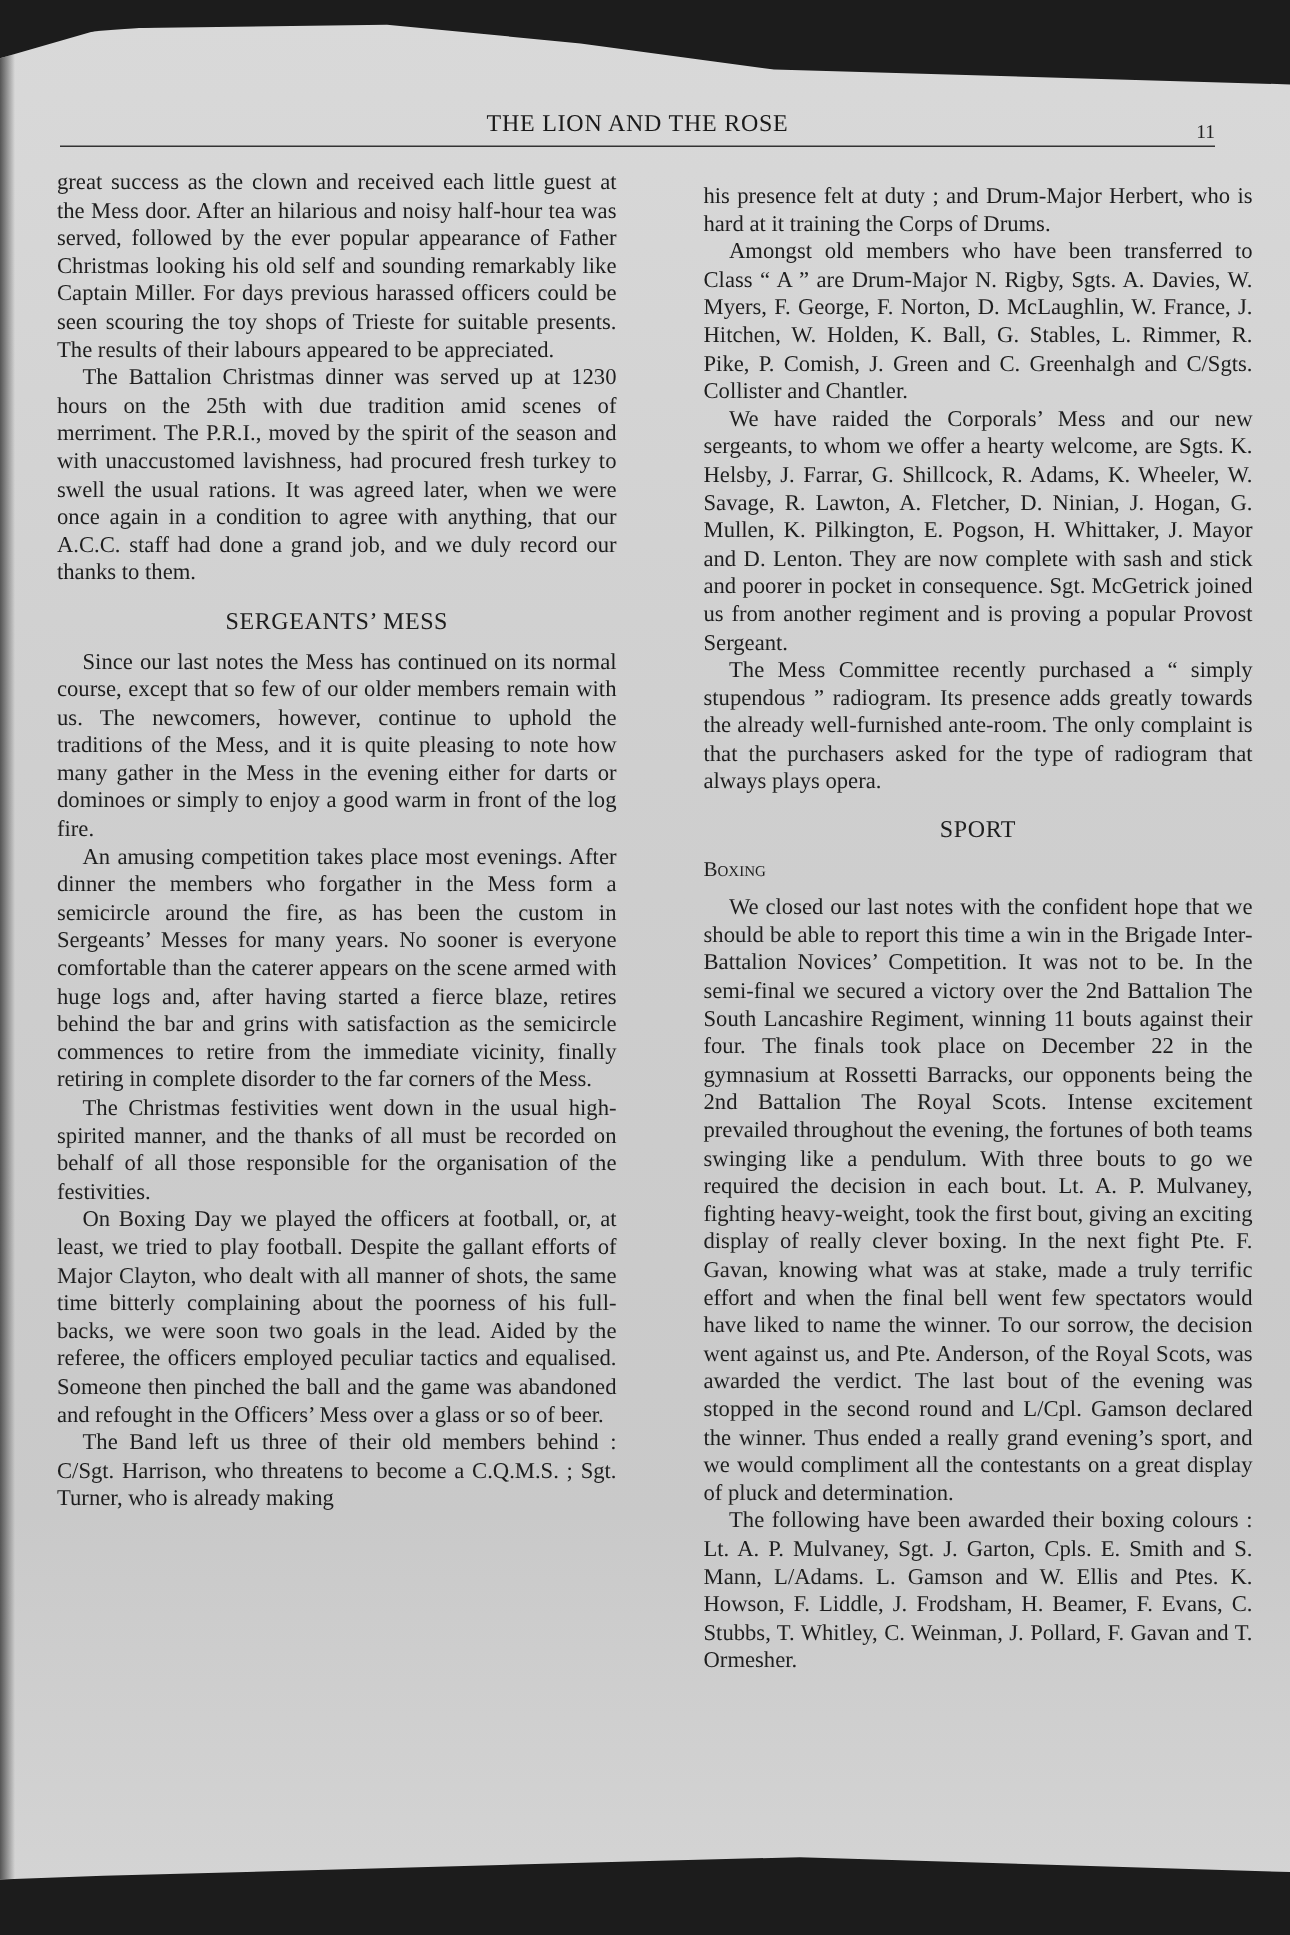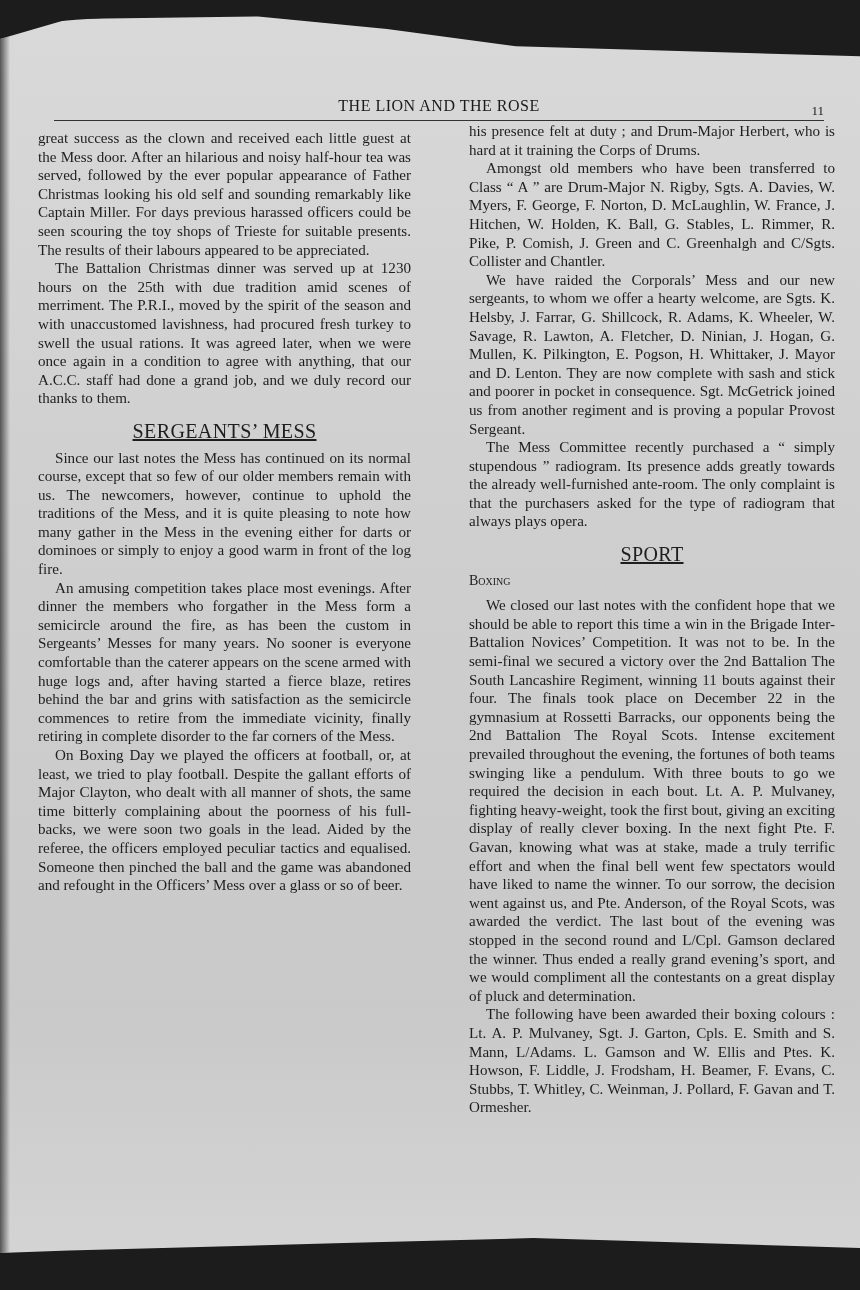--- a/index.html
+++ b/index.html
@@ -13,21 +13,21 @@
     position: absolute; left: 0; top: 14px; width: 860px; height: 1244px;
     background: linear-gradient(180deg, #d9d9d9 0%, #cfcfcf 40%, #c9c9c9 80%, #d4d4d4 100%);
     border-top-left-radius: 260px 20px;
     clip-path: polygon(0 2%, 8% 0.4%, 30% 0.2%, 45% 1.2%, 60% 2.6%, 100% 3.4%, 100% 99.2%, 62% 98.4%, 40% 98.8%, 8% 99.4%, 0 99.6%);
   }
   .left-shadow {
     position: absolute; left: 0; top: 0; width: 10px; height: 100%;
     background: linear-gradient(90deg, #555 0%, rgba(120,120,120,0) 100%);
   }
   .header {
-    position: absolute; left: 54px; top: 74px; width: 770px; height: 24px; margin-top: 23px;
+    position: absolute; left: 40px; top: 74px; width: 770px; height: 24px;
   }
   .header-rule {
     position: absolute; left: 0; right: 0; bottom: 0; height: 0;
     border-bottom: 1.5px solid #333;
   }
   .header-title {
     position: absolute; left: 0; right: 0; top: 0; text-align: center;
     font-size: 16px; letter-spacing: 0.5px; color: #1a1a1a;
     background: transparent;
   }
@@ -36,47 +36,48 @@
   }
   .col {
     position: absolute; top: 113px; font-size: 15.1px; line-height: 18.6px;
     text-align: justify; hyphens: manual;
   }
   .col-left { left: 38px; width: 373px; }
   .col-right { left: 432px; width: 366px; }
   .col p { margin: 0; text-indent: 17px; }
   .col p.cont { text-indent: 0; }
   .section-heading {
-    text-align: center; font-size: 20px; letter-spacing: 0.4px;
+    text-align: center; font-size: 16px; letter-spacing: 0.4px;
     margin: 14px 0 8px 0;
-    text-decoration: underline;
   }
   .subheading {
     font-variant: small-caps; font-size: 14px; margin: 0 0 6px 0;
   }
 </style>
 </head>
 <body>
 
 <div class="page">
   <div class="left-shadow"></div>
 
   <div class="header" style="top:60px;">
     <div class="header-rule"></div>
     <div class="header-title">THE LION AND THE ROSE</div>
     <div class="page-number">11</div>
   </div>
 
-  <div class="col col-left" style="top:115px;">
+  <div class="col col-left" style="top:99px;">
     <p class="cont">great success as the clown and received each little guest at the Mess door.  After an hilarious and noisy half-hour tea was served, followed by the ever popular appearance of Father Christmas looking his old self and sounding remarkably like Captain Miller.  For days previous harassed officers could be seen scouring the toy shops of Trieste for suitable presents.  The results of their labours appeared to be appreciated.</p>
     <p>The Battalion Christmas dinner was served up at 1230 hours on the 25th with due tradition amid scenes of merriment.  The P.R.I., moved by the spirit of the season and with unaccustomed lavish­ness, had procured fresh turkey to swell the usual rations.  It was agreed later, when we were once again in a condition to agree with anything, that our A.C.C. staff had done a grand job, and we duly record our thanks to them.</p>
     <div class="section-heading">SERGEANTS’ MESS</div>
     <p>Since our last notes the Mess has continued on its normal course, except that so few of our older members remain with us.  The newcomers, how­ever, continue to uphold the traditions of the Mess, and it is quite pleasing to note how many gather in the Mess in the evening either for darts or dominoes or simply to enjoy a good warm in front of the log fire.</p>
     <p>An amusing competition takes place most evenings.  After dinner the members who for­gather in the Mess form a semicircle around the fire, as has been the custom in Sergeants’ Messes for many years.  No sooner is everyone comfortable than the caterer appears on the scene armed with huge logs and, after having started a fierce blaze, retires behind the bar and grins with satisfaction as the semicircle commences to retire from the immediate vicinity, finally retiring in complete disorder to the far corners of the Mess.</p>
+    <p>The Christmas festivities went down in the usual high-spirited manner, and the thanks of all must be recorded on behalf of all those responsible for the organisation of the festivities.</p>
     <p>On Boxing Day we played the officers at football, or, at least, we tried to play football.  Despite the gallant efforts of Major Clayton, who dealt with all manner of shots, the same time bitterly complaining about the poorness of his full-backs, we were soon two goals in the lead.  Aided by the referee, the officers employed peculiar tactics and equalised.  Someone then pinched the ball and the game was abandoned and refought in the Officers’ Mess over a glass or so of beer.</p>
+    <p>The Band left us three of their old members behind : C/Sgt. Harrison, who threatens to become a C.Q.M.S. ;  Sgt. Turner, who is already making</p>
   </div>
 
   <div class="col col-right" style="top:108px;margin-left:37px;">
     <p class="cont">his presence felt at duty ;  and Drum-Major Her­bert, who is hard at it training the Corps of Drums.</p>
     <p>Amongst old members who have been transferred to Class “ A ” are Drum-Major N. Rigby, Sgts. A. Davies, W. Myers, F. George, F. Norton, D. McLaughlin, W. France, J. Hitchen, W. Holden, K. Ball, G. Stables, L. Rimmer, R. Pike, P. Comish, J. Green and C. Greenhalgh and C/Sgts. Collister and Chantler.</p>
     <p>We have raided the Corporals’ Mess and our new sergeants, to whom we offer a hearty welcome, are Sgts. K. Helsby, J. Farrar, G. Shillcock, R. Adams, K. Wheeler, W. Savage, R. Lawton, A. Fletcher, D. Ninian, J. Hogan, G. Mullen, K. Pilkington, E. Pogson, H. Whittaker, J. Mayor and D. Lenton.  They are now complete with sash and stick and poorer in pocket in consequence.  Sgt. McGetrick joined us from another regiment and is proving a popular Provost Sergeant.</p>
     <p>The Mess Committee recently purchased a “ simply stupendous ” radiogram.  Its presence adds greatly towards the already well-furnished ante-room. The only complaint is that the pur­chasers asked for the type of radiogram that always plays opera.</p>
     <div class="section-heading">SPORT</div>
     <div class="subheading">Boxing</div>
     <p>We closed our last notes with the confident hope that we should be able to report this time a win in the Brigade Inter-Battalion Novices’ Competition.  It was not to be.  In the semi-final we secured a victory over the 2nd Battalion The South Lancashire Regi­ment, winning 11 bouts against their four.  The finals took place on December 22 in the gymnasium at Rossetti Barracks, our opponents being the 2nd Battalion The Royal Scots.  Intense excitement prevailed throughout the evening, the fortunes of both teams swinging like a pendulum.  With three bouts to go we required the decision in each bout.  Lt. A. P. Mulvaney, fighting heavy-weight, took the first bout, giving an exciting display of really clever boxing.  In the next fight Pte. F. Gavan, knowing what was at stake, made a truly terrific effort and when the final bell went few spectators would have liked to name the winner.  To our sorrow, the decision went against us, and Pte. Anderson, of the Royal Scots, was awarded the verdict.  The last bout of the evening was stopped in the second round and L/Cpl. Gamson declared the winner.  Thus ended a really grand evening’s sport, and we would compliment all the contestants on a great display of pluck and determination.</p>

